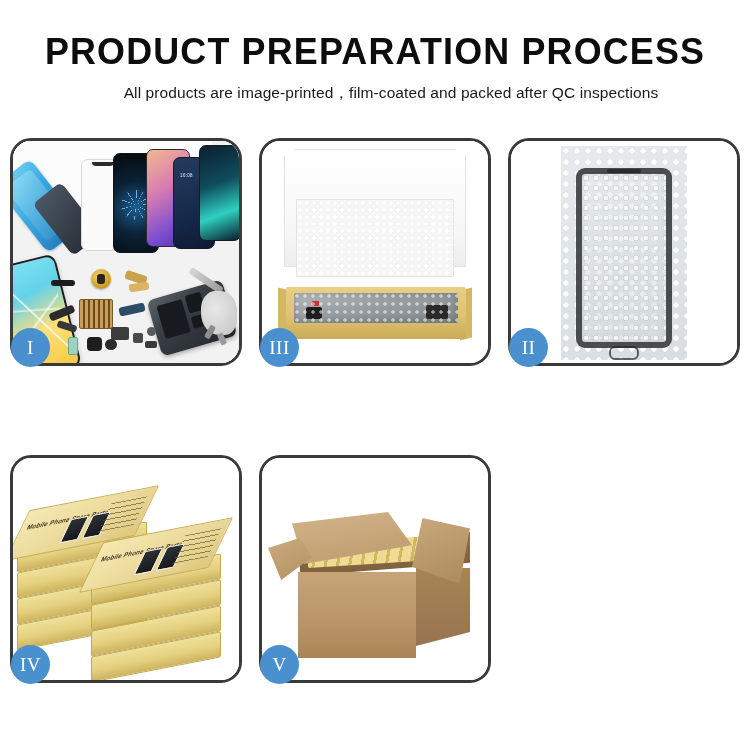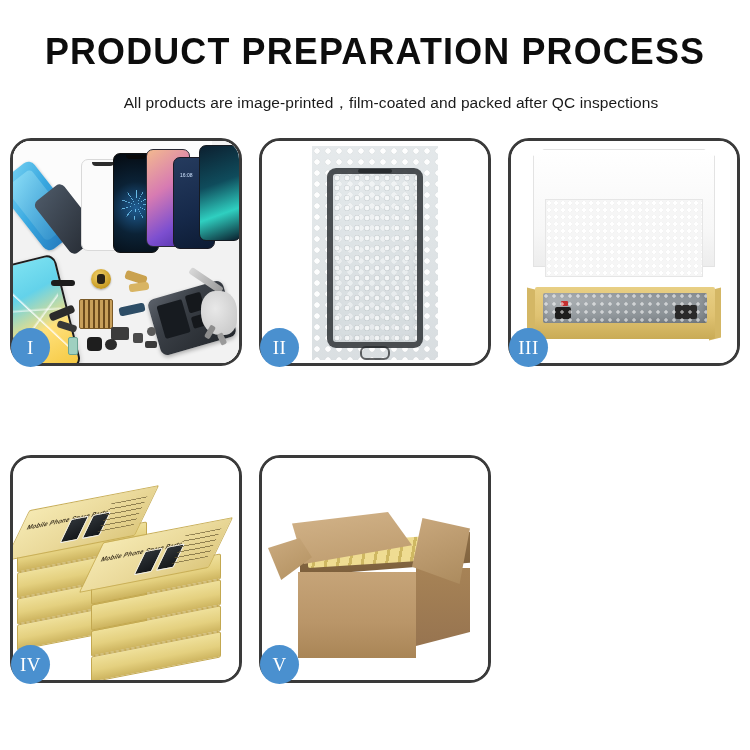--- a/index.html
+++ b/index.html
@@ -20,21 +20,21 @@
     font-family: "Liberation Sans", sans-serif;
     font-weight: 700;
     font-size: 37px;
     letter-spacing: 1.2px;
     color: #0d0d0d;
     line-height: 1.05;
     transform: scaleX(0.97);
   }
 
   .sub-title {
-    margin-top: 21px;
+    margin-top: 11px;
     font-family: "Liberation Sans", sans-serif;
     font-size: 15.5px;
     font-weight: 400;
     color: #1a1a1a;
     letter-spacing: 0.1px;
     padding-left: 32px;
   }
 
   
   .grid {
@@ -458,48 +458,48 @@
         <div class="part pt-sm3"></div>
         <div class="part pt-tweez"></div>
         <div class="part pt-hand"></div>
         <div class="part pt-screw"></div>
         <div class="part pt-screw2"></div>
       </div>
       <div class="badge">I</div>
     </div>
 
     <div class="panel">
-      <div class="panel-inner p2">
-        <div class="bubble-bg">
-          <div class="glass-frame">
-            <div class="glass-bubbles"></div>
-          </div>
-        </div>
-      </div>
-      <div class="badge">II</div>
-    </div>
-
-    <div class="panel">
       <div class="panel-inner p3">
         <div class="p3-lid"></div>
         <div class="p3-foam"></div>
         <div class="p3-flapL"></div>
         <div class="p3-flapR"></div>
         <div class="p3-boxbody">
           <div class="p3-boxinner">
             <span class="p3-conn"></span>
             <span class="p3-conn2"></span>
             <span class="p3-redmark"></span>
           </div>
         </div>
       </div>
       <div class="badge">III</div>
     </div>
 
     <div class="panel">
+      <div class="panel-inner p2">
+        <div class="bubble-bg">
+          <div class="glass-frame">
+            <div class="glass-bubbles"></div>
+          </div>
+        </div>
+      </div>
+      <div class="badge">II</div>
+    </div>
+
+    <div class="panel">
       <div class="panel-inner p4">
         <div class="stackwrap">
 
           <div class="ybox" style="left:2px; top:62px;"></div>
           <div class="ybox" style="left:2px; top:88px;"></div>
           <div class="ybox" style="left:2px; top:114px;"></div>
           <div class="ybox" style="left:2px; top:140px;"></div>
 
           <div class="ybox-top" style="left:2px; top:28px;">
             <span class="ybox-label">Mobile Phone Spare Parts</span>

